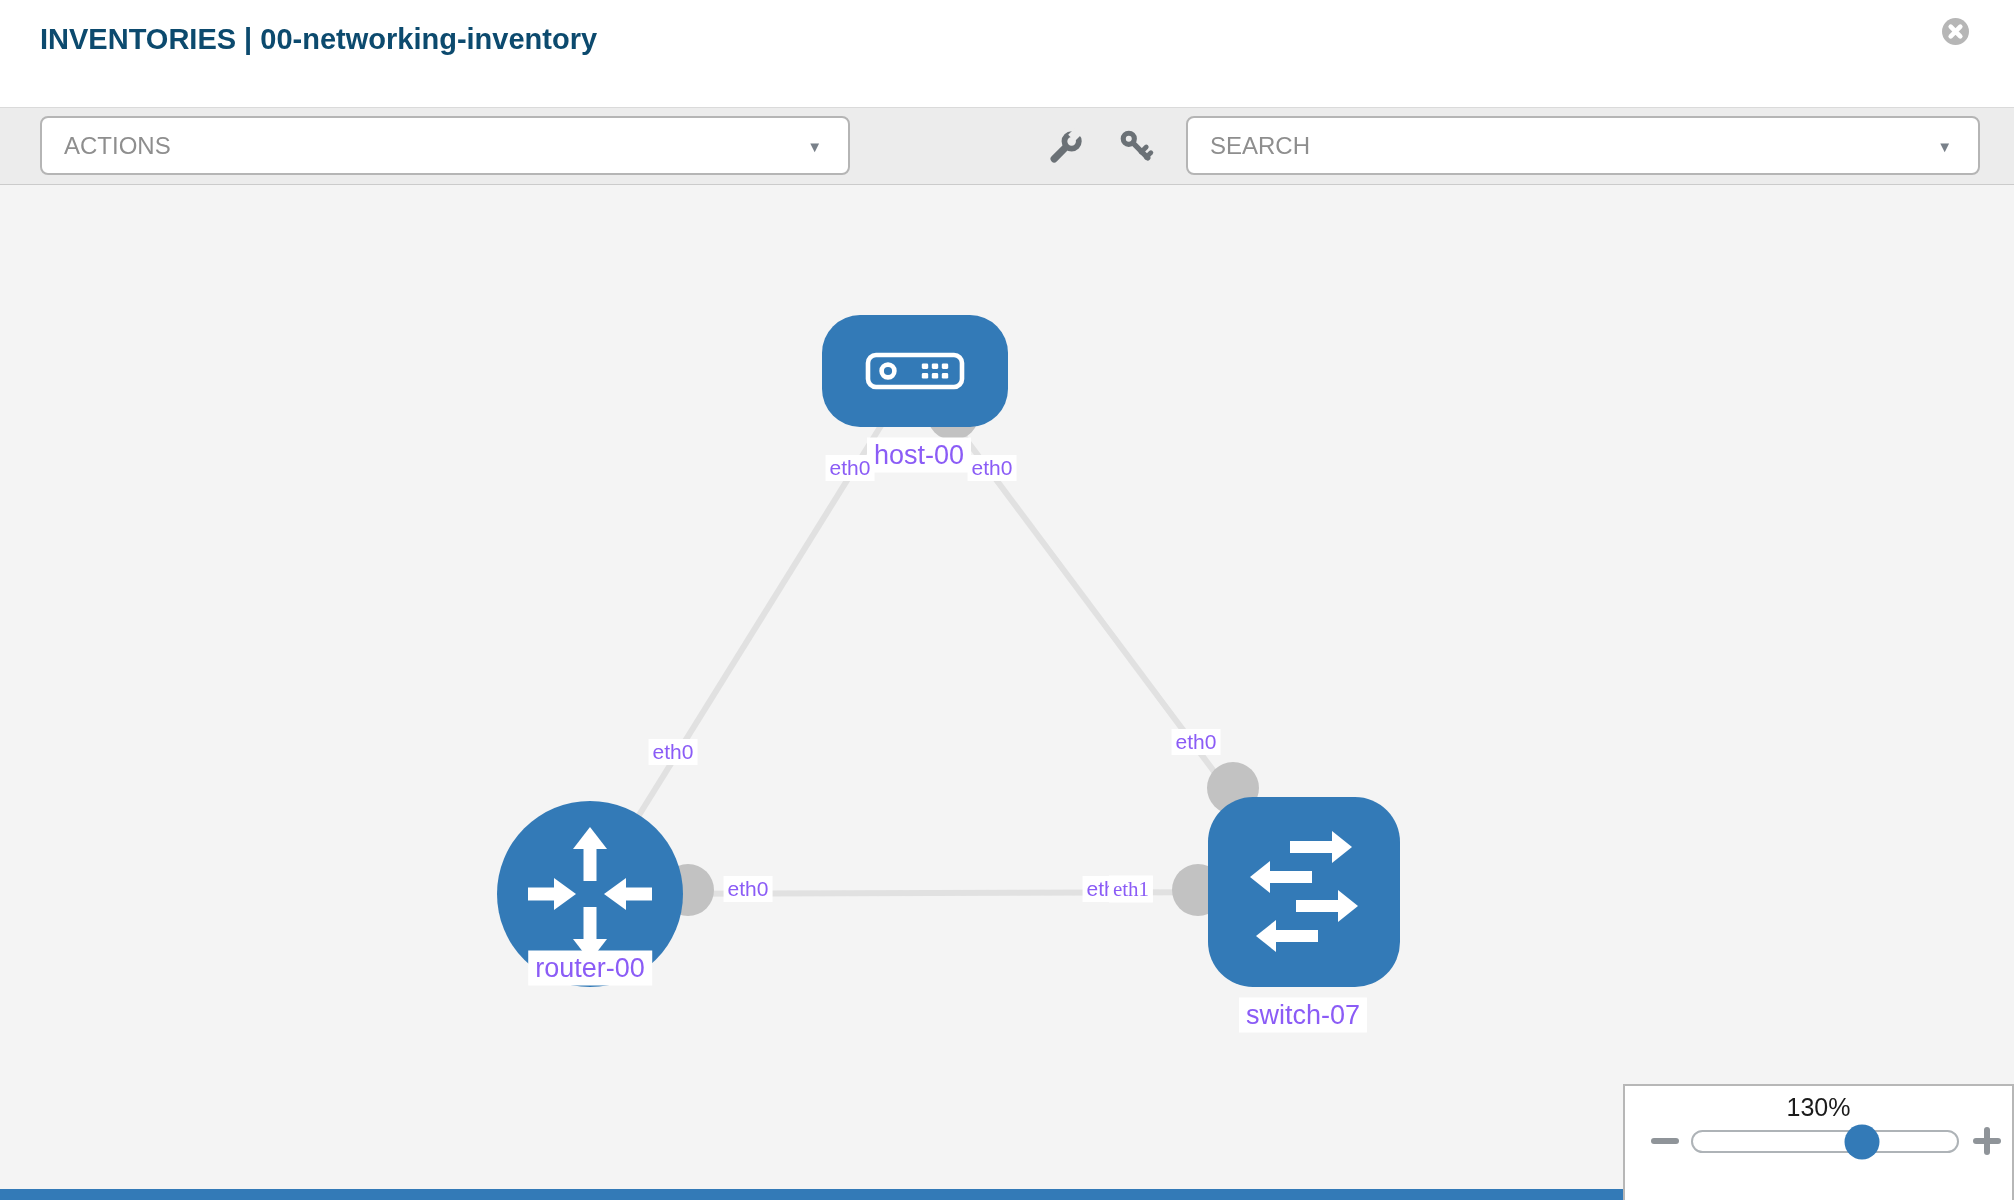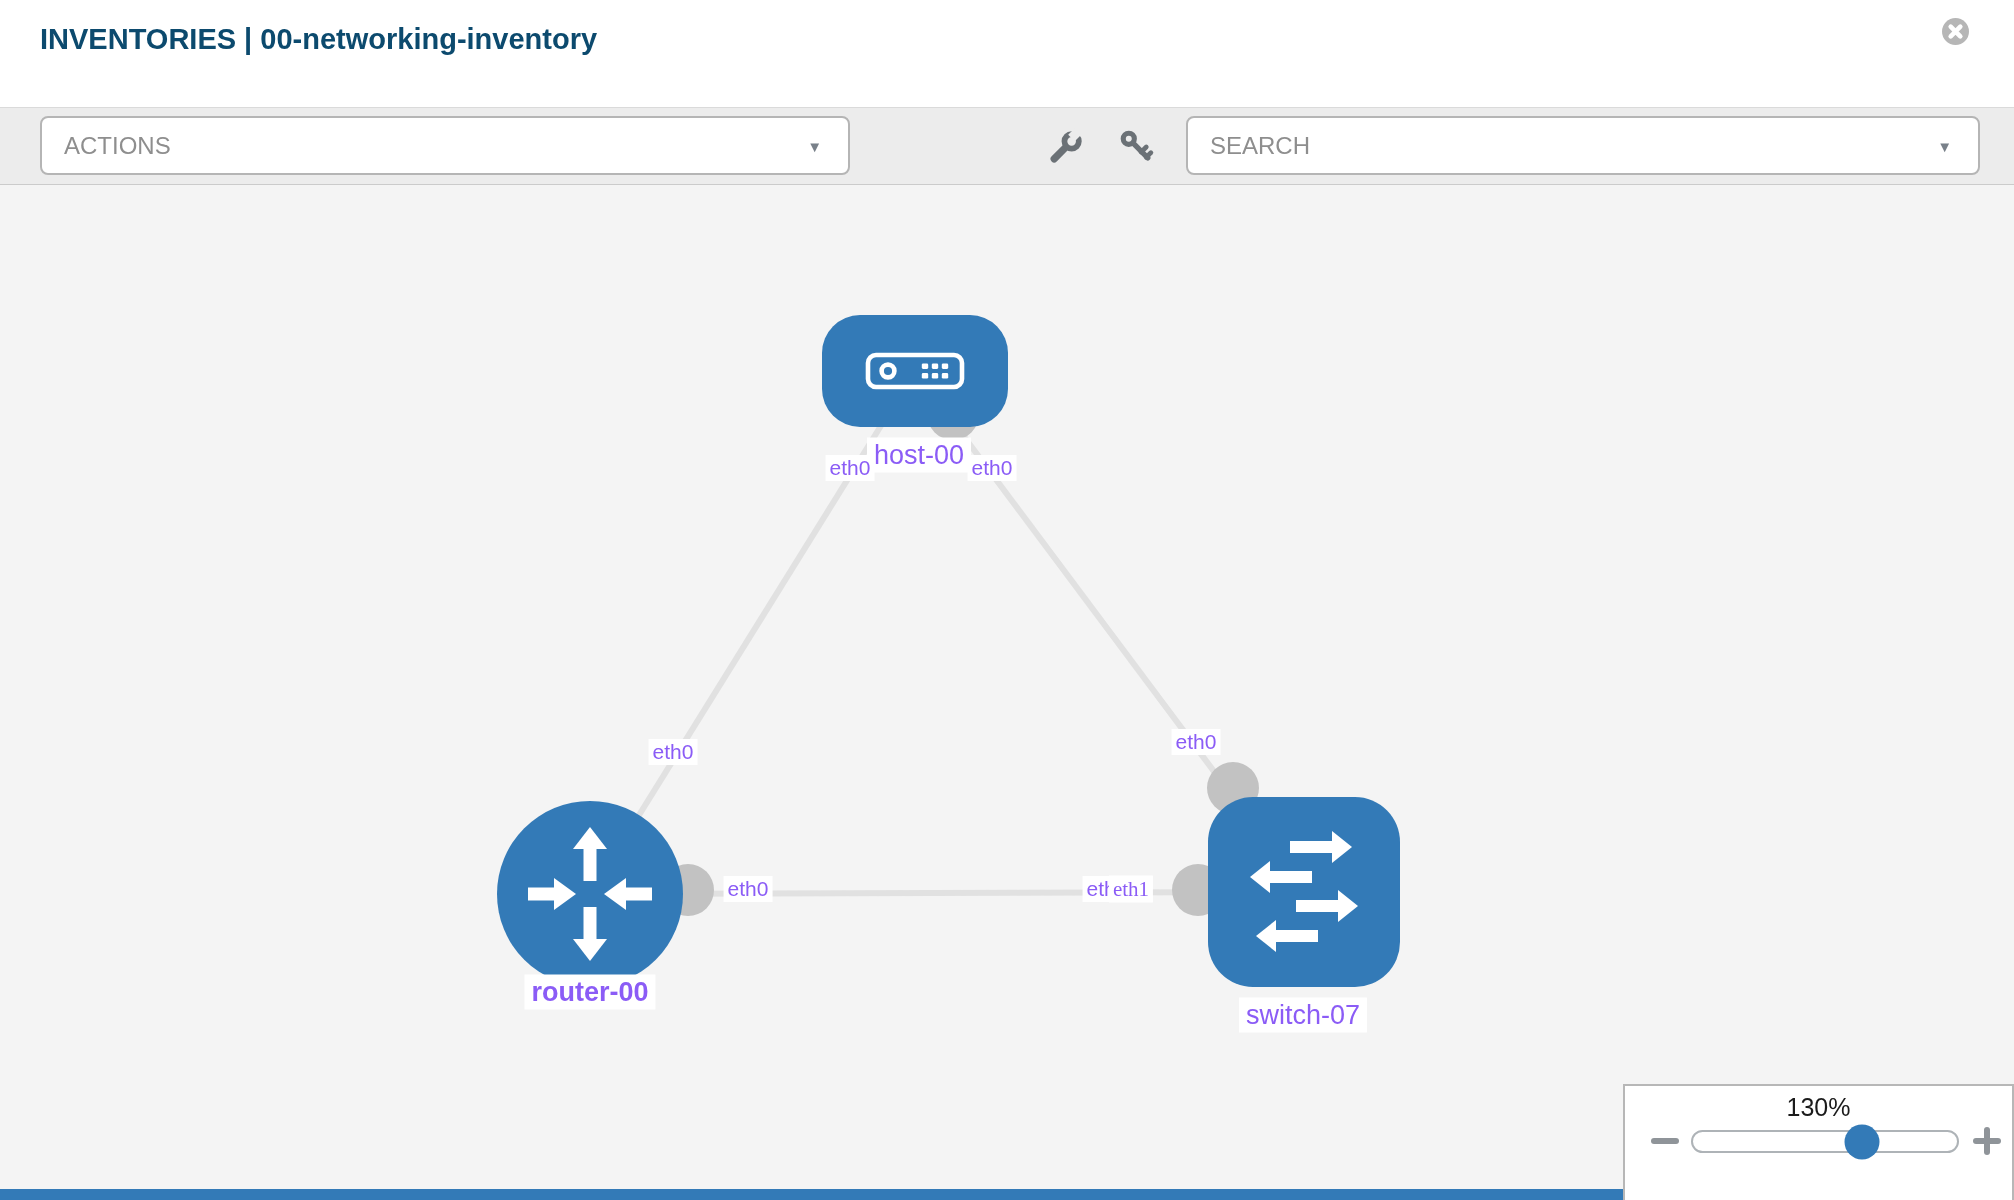--- a/index.html
+++ b/index.html
@@ -104,21 +104,21 @@
         <line x1="8" y1="-15" x2="-34" y2="-15" stroke="#fff" stroke-width="12"></line>
         <polygon points="-34,-31 -34,1 -54,-15" fill="#fff"></polygon>
         <line x1="-8" y1="14" x2="34" y2="14" stroke="#fff" stroke-width="12"></line>
         <polygon points="34,-2 34,30 54,14" fill="#fff"></polygon>
         <line x1="14" y1="44" x2="-28" y2="44" stroke="#fff" stroke-width="12"></line>
         <polygon points="-28,28 -28,60 -48,44" fill="#fff"></polygon>
       </g>
     </svg>
   <div class="labels-overlay">
       <div class="chip node-label" style="left: 919px; top: 455px; text-align: right;">host-00</div>
-      <div class="chip node-label" style="left: 590px; top: 992px; font-weight: bold;">router-00</div>
+      <div class="chip node-label" style="left: 590px; top: 968px;">router-00</div>
       <div class="chip node-label" style="left: 1303px; top: 1015px;">switch-07</div>
       <div class="chip port-label" style="left: 850px; top: 468px;">eth0</div>
       <div class="chip port-label" style="left: 992px; top: 468px;">eth0</div>
       <div class="chip port-label" style="left: 673px; top: 752px;">eth0</div>
       <div class="chip port-label" style="left: 1196px; top: 742px;">eth0</div>
       <div class="chip port-label" style="left: 748px; top: 889px;">eth0</div>
       <div class="chip port-label" style="left: 1107px; top: 889px;">eth0</div>
       <div class="chip port-label" style="left: 1131px; top: 889px; font-family: Liberation Serif, serif;">eth1</div>
     </div>
 

